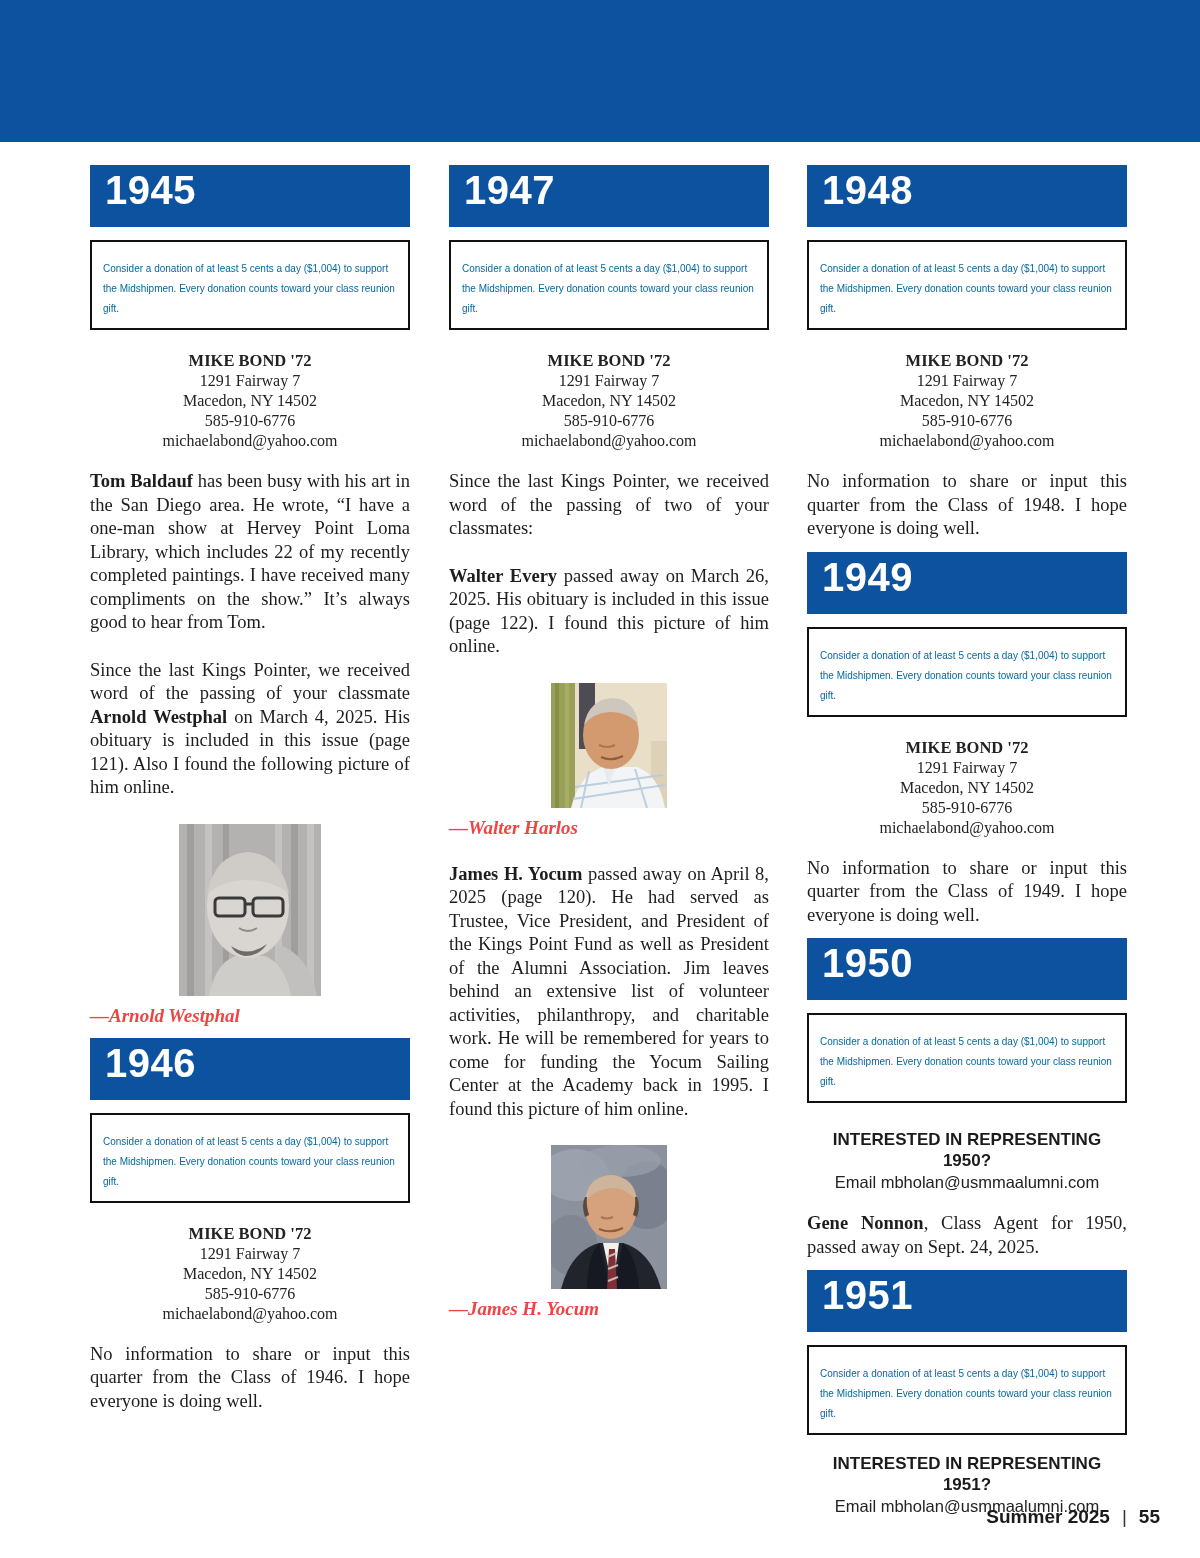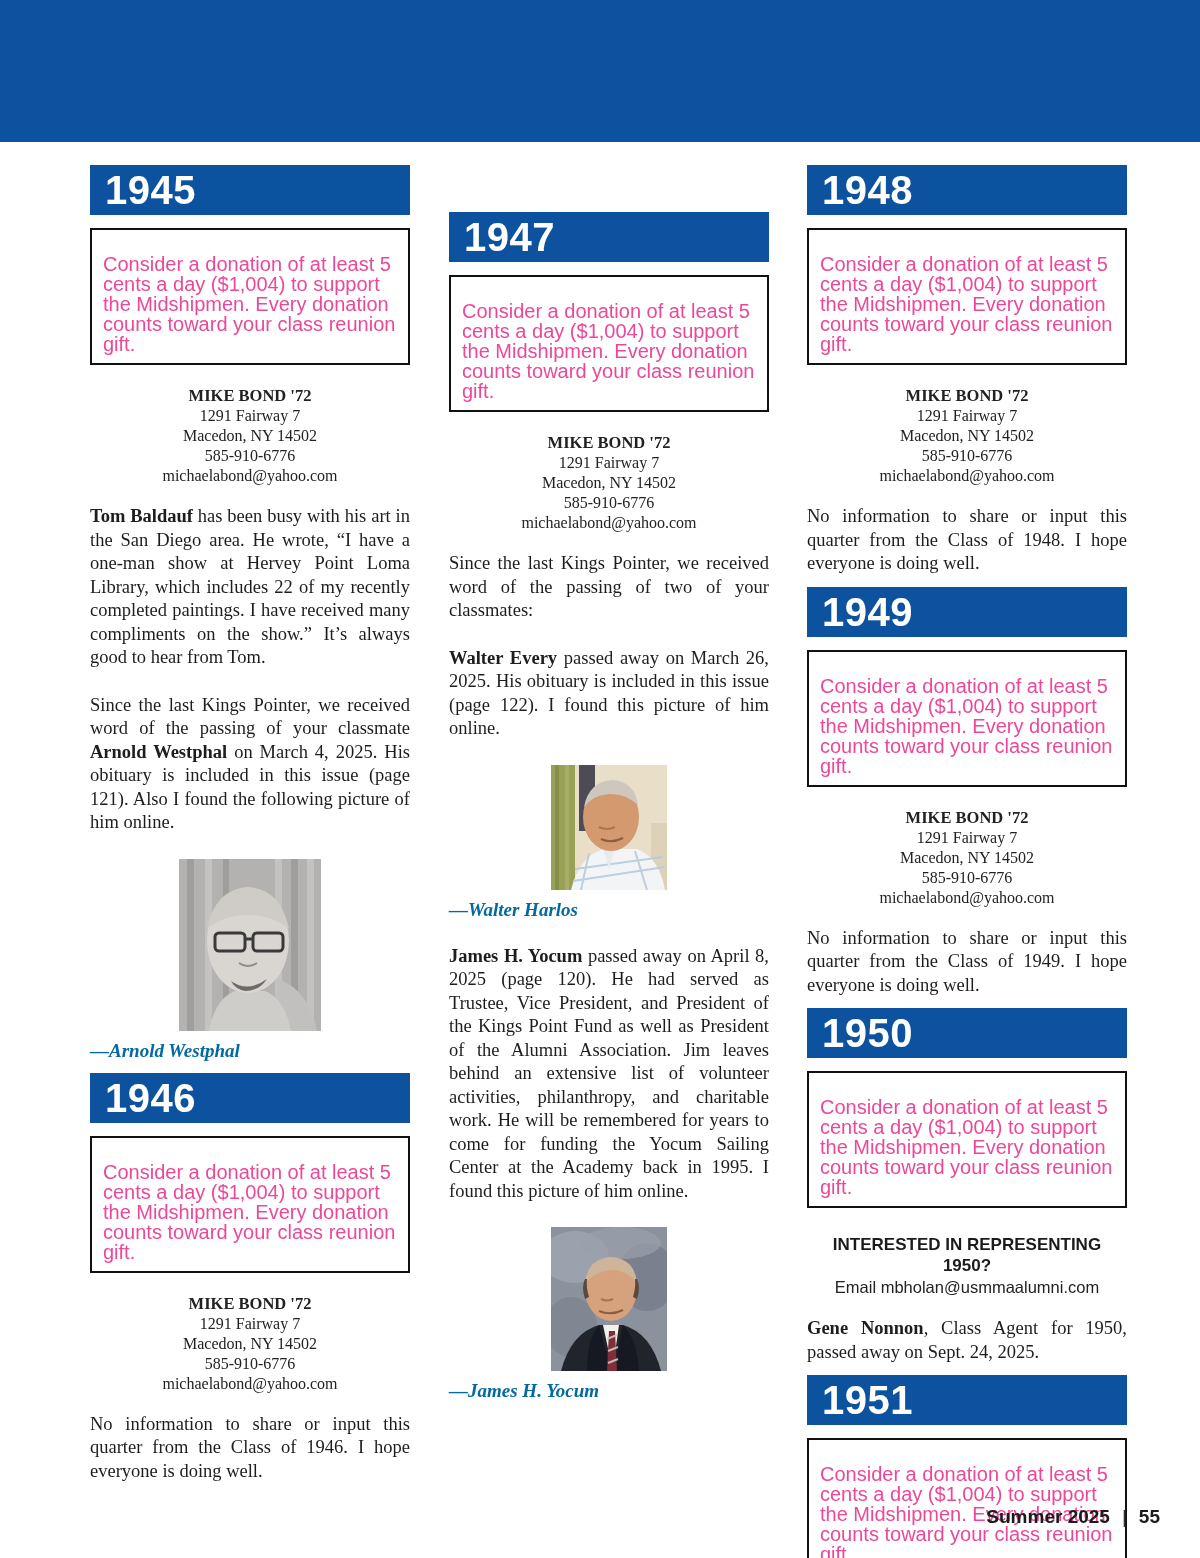--- a/index.html
+++ b/index.html
@@ -11,40 +11,40 @@
     color: #1e1e1e;
     overflow: hidden;
   }
   .topband {
     position: absolute; left: 0; top: 0;
     width: 1200px; height: 142px;
     background: #0c529f;
   }
   .col { position: absolute; top: 165px; width: 320px; }
   .col1 { left: 90px; }
-  .col2 { left: 449px; margin-top: 47px; }
+  .col2 { left: 449px; }
   .col3 { left: 807px; }
 
   .yearbar {
     background: #0c529f;
     color: #ffffff;
-    height: 50px;
+    height: 62px;
     line-height: 51px;
     padding-left: 15px;
     font-size: 40px;
     font-weight: bold;
     letter-spacing: 0.5px;
     margin-bottom: 13px;
   }
   .donation {
     border: 2px solid #111111;
-    padding: 24px 11px 9px 11px;
-    font-size: 20px;
+    padding: 17px 11px 9px 11px;
+    font-size: 10px;
     line-height: 20px;
-    color: #ec4899;
+    color: #0369a1;
   }
   .contact {
     text-align: center;
     margin-top: 21px;
     margin-bottom: 19px;
     font-size: 16px;
     line-height: 20px;
     color: #222222;
     font-family: Liberation Serif, serif;
   }
@@ -59,21 +59,21 @@
   .serif-para .b { font-weight: bold; }
   .para-gap { margin-top: 24px; }
   .photo-wrap { text-align: center; margin-top: 24px; }
   .photo-wrap svg { display: inline-block; vertical-align: bottom; }
   .caption {
     font-family: "Liberation Serif", serif;
     font-weight: bold;
     font-style: italic;
     font-size: 19px;
     margin-top: 9px;
-    color: #0369a1;
+    color: #ef4444;
   }
   .section-gap { margin-top: 11px; }
   .interested { text-align: center; margin-top: 26px; }
   .interested .int-head { font-weight: bold; font-size: 17px; line-height: 21px; color: #1b1b1b; margin-top: 16px; }
   .interested .int-email { font-size: 16.5px; line-height: 22px; color: #222222; }
   .footer {
     position: absolute;
     top: 1506px;
     right: 40px;
     font-size: 19px;

